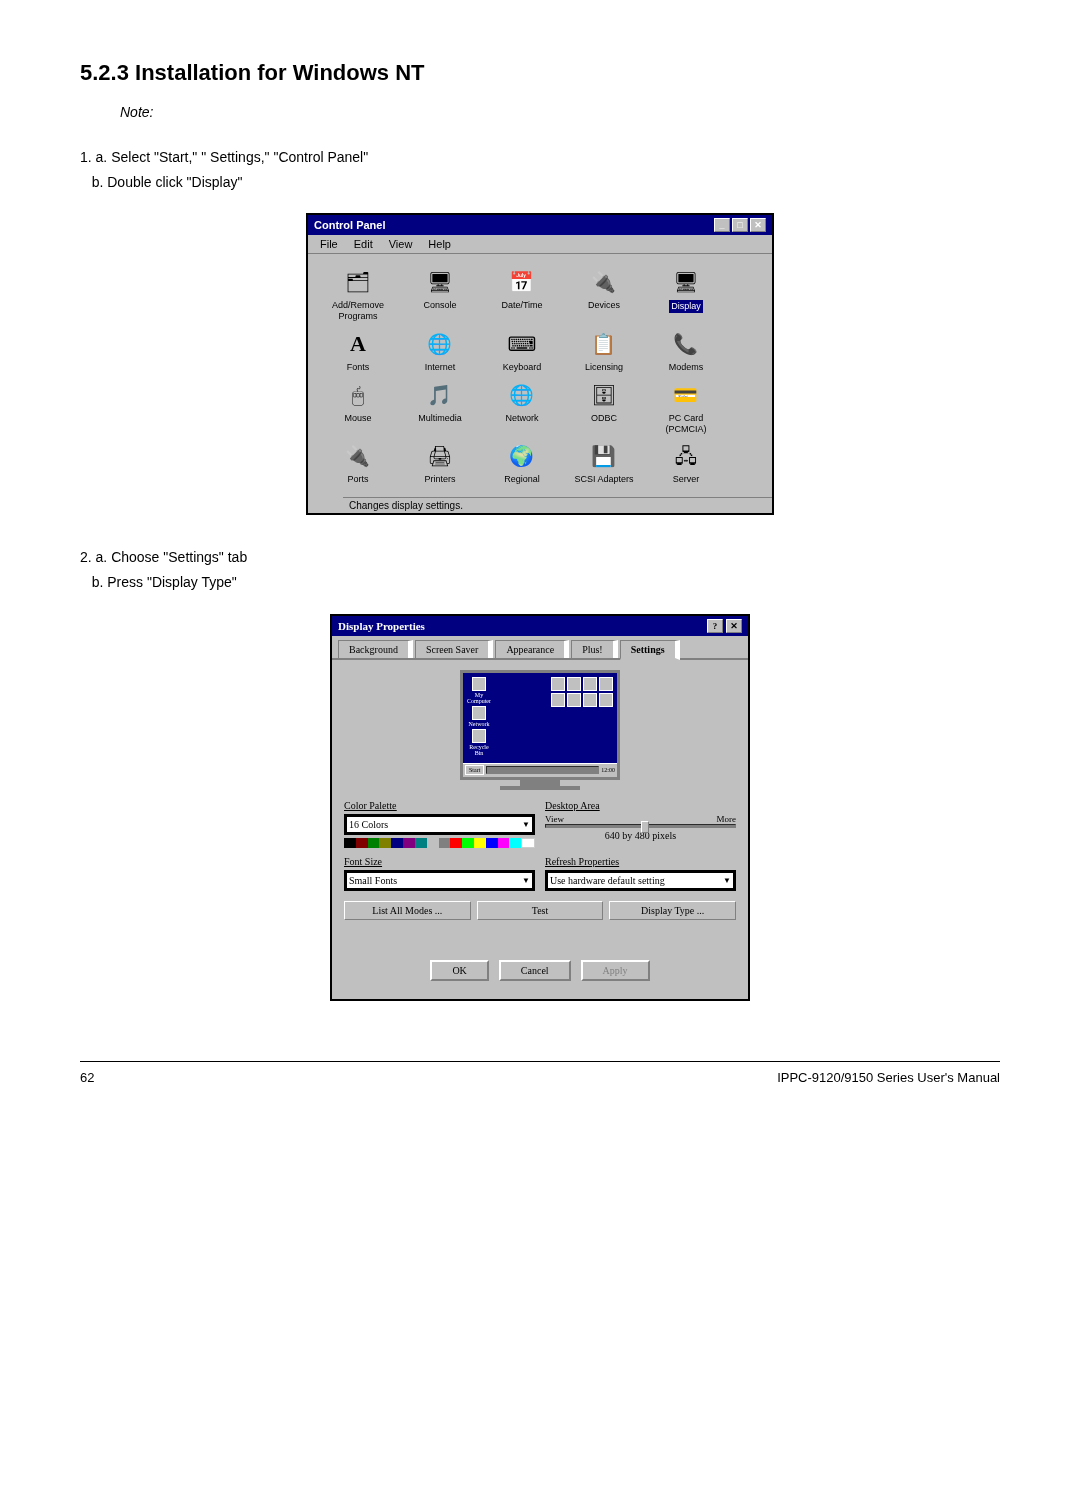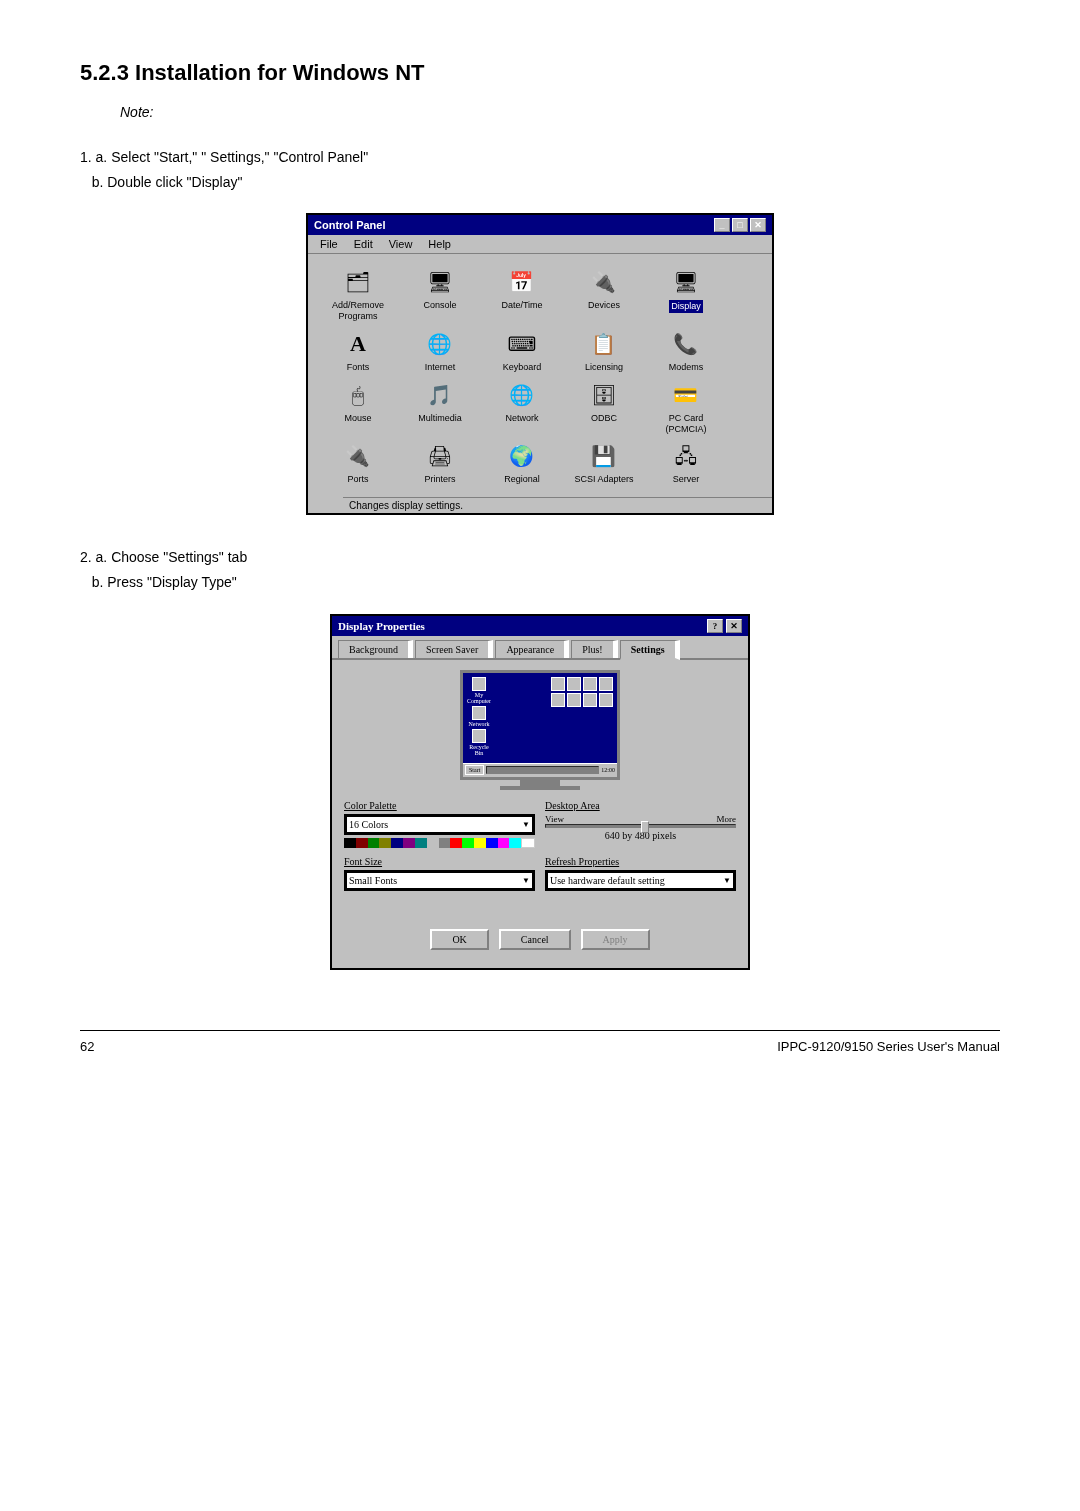--- a/index.html
+++ b/index.html
@@ -664,20 +664,25 @@
           </div>
           <div class="settings-col">
             <div class="settings-label">Refresh Properties</div>
             <div class="settings-select">
               <span>Use hardware default setting</span>
               <span class="select-arrow">▼</span>
             </div>
           </div>
         </div>
 
+        <div class="disp-bottom-btns">
+          <div class="disp-bottom-btn">List All Modes ...</div>
+          <div class="disp-bottom-btn">Test</div>
+          <div class="disp-bottom-btn">Display Type ...</div>
+        </div>
 
         <div class="disp-ok-cancel">
           <div class="disp-ok-btn">OK</div>
           <div class="disp-ok-btn">Cancel</div>
           <div class="disp-ok-btn" style="color:#808080;">Apply</div>
         </div>
       </div>
     </div>
   </div>
 </div>

